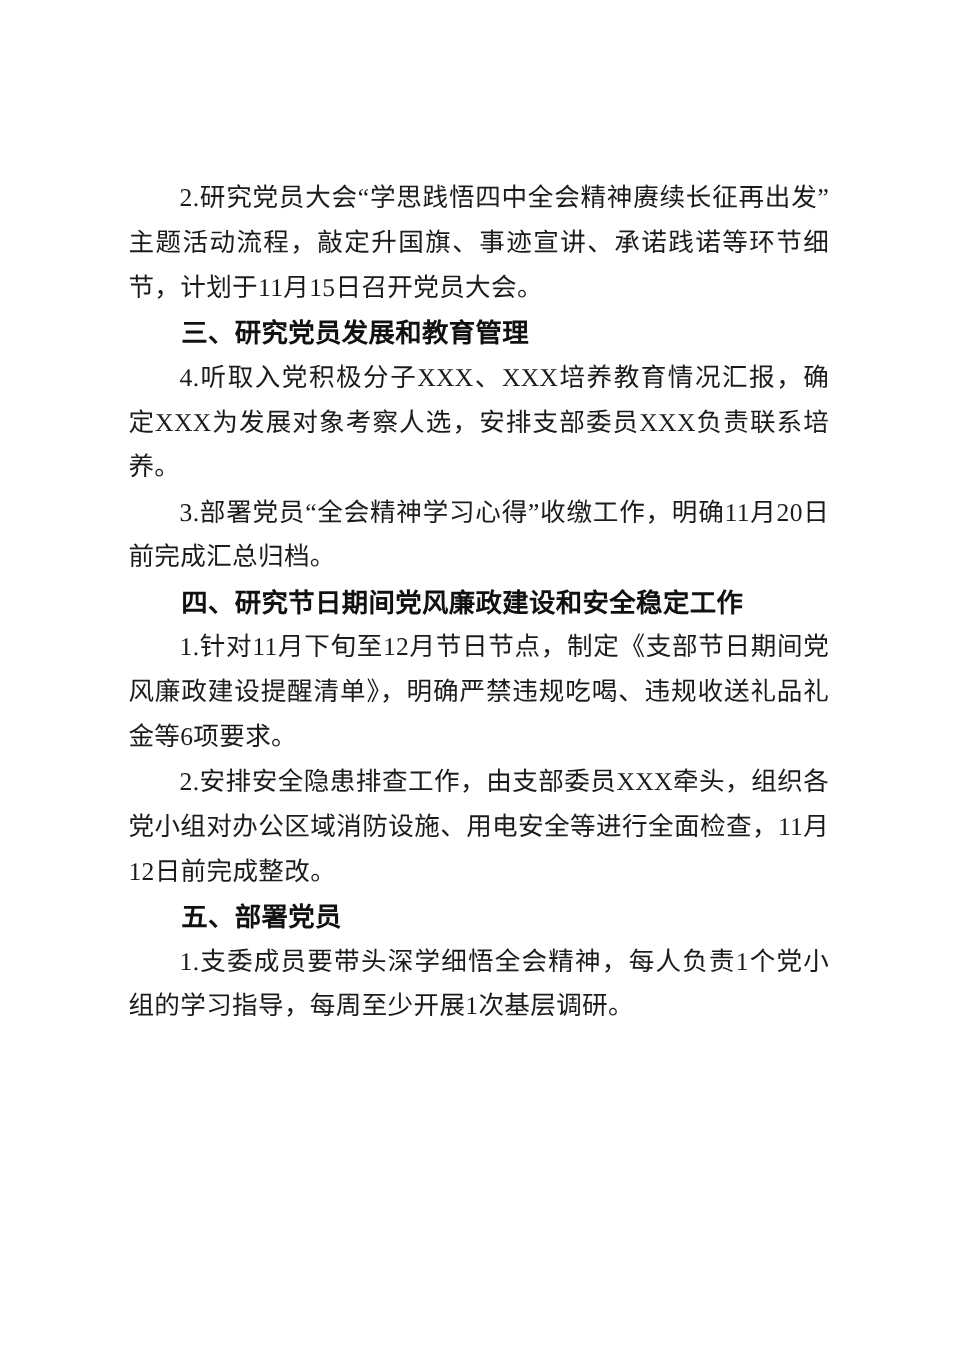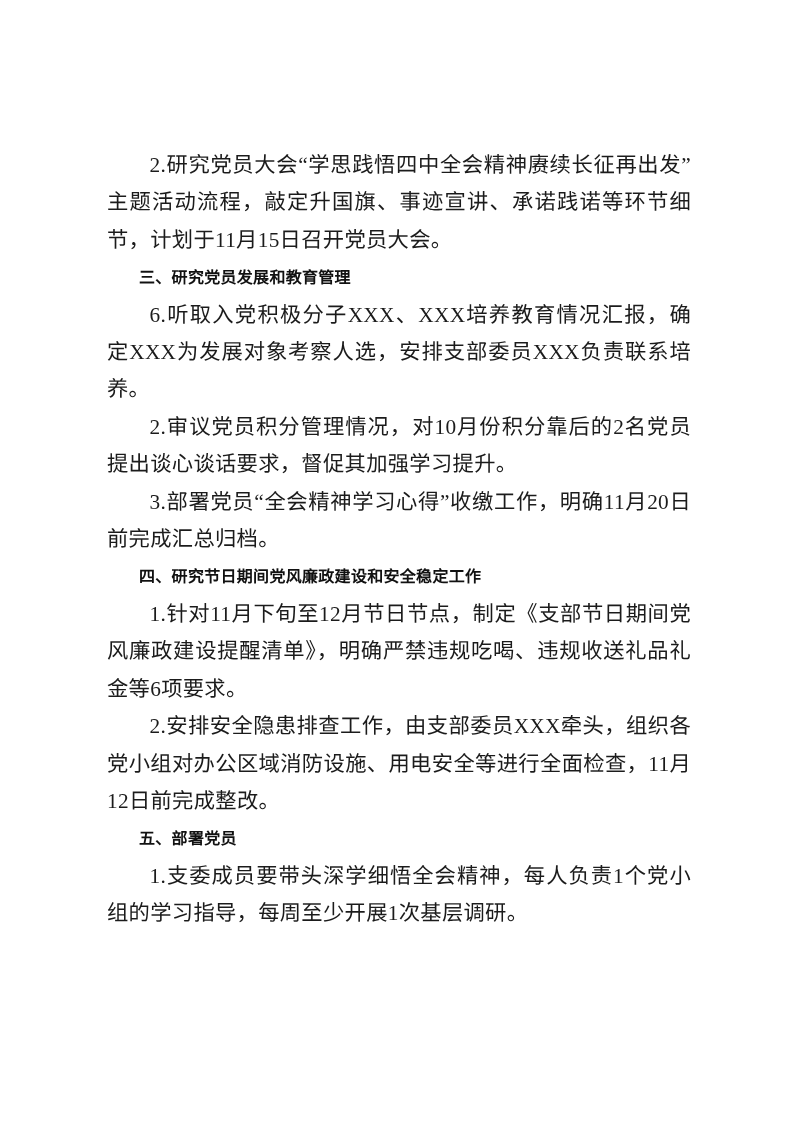--- a/index.html
+++ b/index.html
@@ -26,21 +26,21 @@
     font-size: 21.3px;
     line-height: 37.4px;
     color: #1b1b1b;
     text-align: justify;
     text-indent: 2em;
     letter-spacing: 0.3px;
     font-family: "Liberation Serif", "DejaVu Serif", serif;
   }
   .heading {
     margin: 0;
-    font-size: 16px;
+    font-size: 22px;
     line-height: 37.4px;
     font-weight: 700;
     color: #111111;
     text-indent: 2em;
     letter-spacing: 0.3px;
     font-family: "Liberation Sans", "DejaVu Sans", sans-serif;
   }
   .footer {
     position: absolute;
     left: 179px;
@@ -52,22 +52,21 @@
     font-family: "Liberation Serif", "DejaVu Serif", serif;
   }
 </style>
 </head>
 <body>
 
 <div class="page">
   <main class="content">
     <p class="para">2.研究党员大会“学思践悟四中全会精神赓续长征再出发”主题活动流程，敲定升国旗、事迹宣讲、承诺践诺等环节细节，计划于11月15日召开党员大会。</p>
     <h2 class="heading">三、研究党员发展和教育管理</h2>
-    <p class="para">6.听取入党积极分子XXX、XXX培养教育情况汇报，确定XXX为发展对象考察人选，安排支部委员XXX负责联系培养。</p>
-    <p class="para">2.审议党员积分管理情况，对10月份积分靠后的2名党员提出谈心谈话要求，督促其加强学习提升。</p>
+    <p class="para">4.听取入党积极分子XXX、XXX培养教育情况汇报，确定XXX为发展对象考察人选，安排支部委员XXX负责联系培养。</p>
     <p class="para">3.部署党员“全会精神学习心得”收缴工作，明确11月20日前完成汇总归档。</p>
     <h2 class="heading">四、研究节日期间党风廉政建设和安全稳定工作</h2>
     <p class="para">1.针对11月下旬至12月节日节点，制定《支部节日期间党风廉政建设提醒清单》，明确严禁违规吃喝、违规收送礼品礼金等6项要求。</p>
     <p class="para">2.安排安全隐患排查工作，由支部委员XXX牵头，组织各党小组对办公区域消防设施、用电安全等进行全面检查，11月12日前完成整改。</p>
     <h2 class="heading">五、部署党员</h2>
     <p class="para">1.支委成员要带头深学细悟全会精神，每人负责1个党小组的学习指导，每周至少开展1次基层调研。</p>
   </main>
   <div class="footer">— 2 —</div>
 </div>
 

